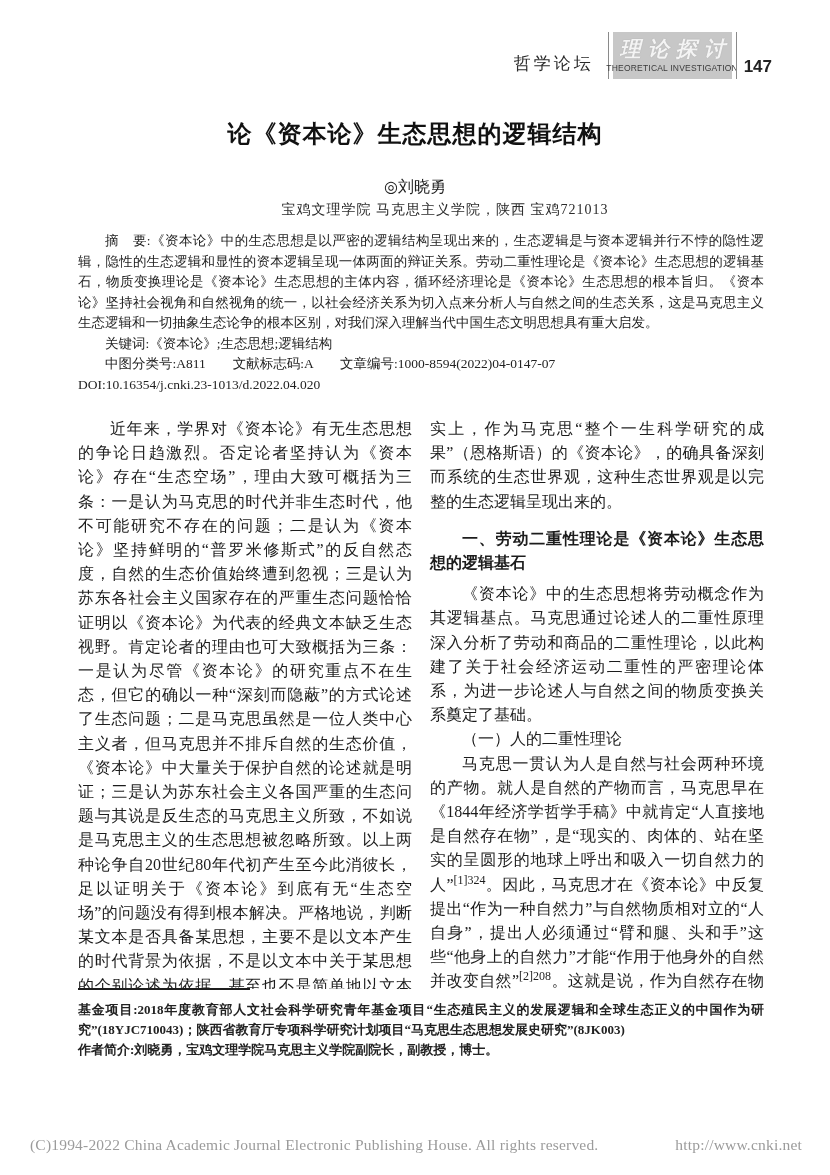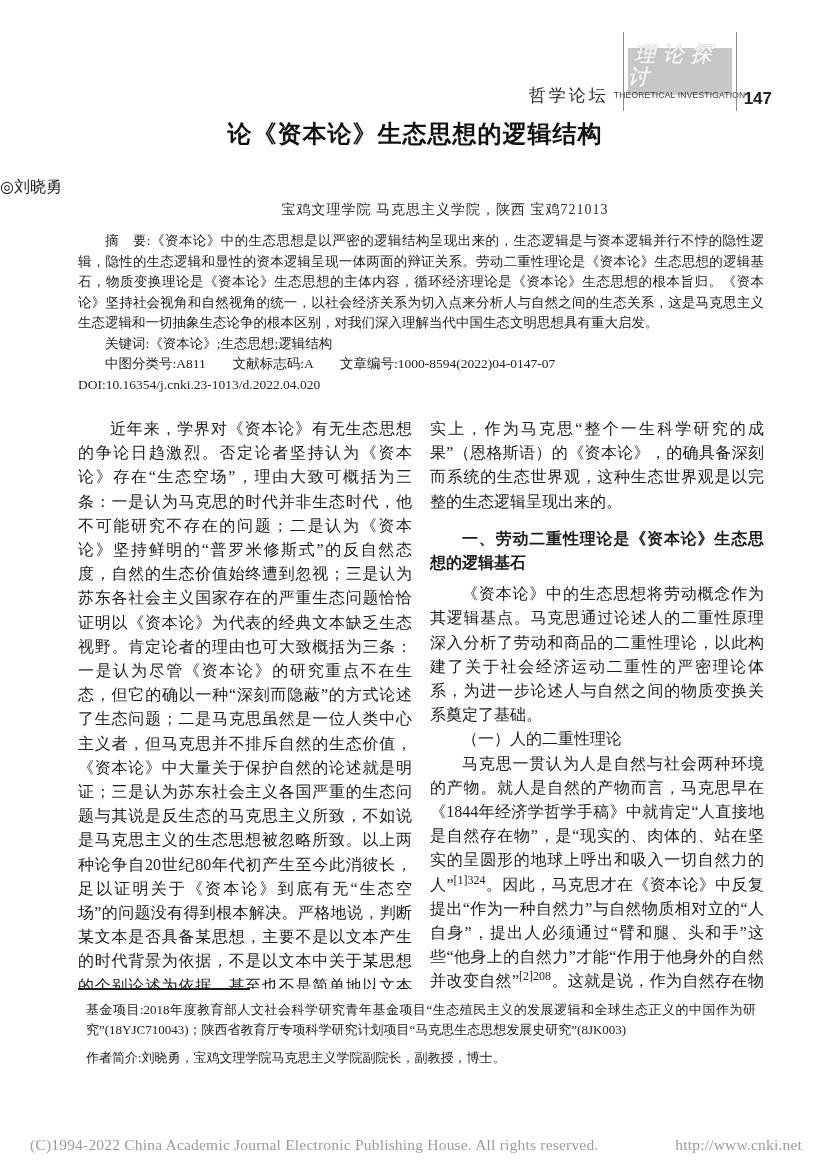--- a/index.html
+++ b/index.html
@@ -6,21 +6,21 @@
   .page{
     position:relative;width:830px;height:1175px;background:#ffffff;
     font-family:"Liberation Serif","DejaVu Serif",serif;color:#1c1c1c;
     overflow:hidden;margin:0 auto;
   }
   
   .header{position:absolute;top:32px;right:58px;display:flex;align-items:stretch;justify-content:center;}
   .hd-section{font-size:17px;letter-spacing:3px;align-self:flex-end;padding:0 14px 4px 0;color:#2a2a2a;}
   .vdiv{width:1px;background:#8a8a8a;margin:0;}
   .logo-box{
-    width:104px;height:47px;background:#c7c7c7;margin:16px 4px;
+    width:119px;height:47px;background:#c7c7c7;margin:0 4px;
     display:flex;flex-direction:column;align-items:center;justify-content:center;
   }
   .logo-title{
     font-family:"DejaVu Sans",sans-serif;font-weight:bold;color:#f4f4f4;
     font-size:21px;line-height:1.05;letter-spacing:7px;text-indent:7px;
     text-shadow:0 0 1px #9a9a9a;font-style:italic;
   }
   .logo-sub{
     font-family:"Liberation Sans","DejaVu Sans",sans-serif;font-size:8.5px;
     color:#3a3a3a;margin-top:2px;letter-spacing:0.2px;white-space:nowrap;
@@ -28,40 +28,40 @@
   .page-num{
     font-family:"Liberation Sans","DejaVu Sans",sans-serif;font-weight:bold;
     font-size:17px;color:#222;align-self:flex-end;padding:0 0 2px 7px;
   }
   
   .title{
     position:absolute;top:118px;left:0;width:100%;text-align:center;
     font-family:"Liberation Sans","DejaVu Sans",sans-serif;
     font-weight:700;font-size:24px;letter-spacing:1px;color:#111;
   }
-  .author{position:absolute;top:177px;left:0;width:100%;font-size:16px;color:#222;}
+  .author{position:absolute;top:177px;left:0;width:100%;text-align:center;font-size:16px;color:#222;}
   .affil{position:absolute;top:201px;left:0;width:100%;text-align:center;font-size:14px;color:#2b2b2b;letter-spacing:1px;padding-left:30px;}
   
   .front{position:absolute;left:78px;top:231px;width:686px;font-size:13.5px;line-height:20.5px;text-align:justify;color:#222;}
   .front p{margin:0;}
   .fm-abstract{text-indent:2em;}
   .fm-kw{text-indent:2em;margin-top:1px;}
   .fm-clc{text-indent:2em;margin-top:1px;}
   .fm-doi{margin-top:1px;}
   
   .body-cols{position:absolute;left:78px;top:417px;width:686px;height:572px;display:flex;gap:18px;overflow:hidden;}
   .col{width:334px;font-size:16px;line-height:24.2px;text-align:justify;color:#1c1c1c;}
   .col p{margin:0;text-indent:2em;}
   .col p.no-indent{text-indent:0;}
   .sec-heading{font-weight:bold;margin:13px 0 7px 0 !important;}
   sup.cite{font-size:12px;line-height:0;}
   
   .footnote{position:absolute;left:78px;top:988px;width:686px;}
   .fn-rule{width:172px;height:2px;background:#1e1e1e;margin:0 0 10px 0;border:none;}
-  .footnote p{margin:8px;font-size:13px;line-height:20px;text-align:justify;color:#222;}
+  .footnote p{margin:0;font-size:13px;line-height:20px;text-align:justify;color:#222;font-weight:bold;}
   
   .footer{
     position:absolute;left:30px;top:1136px;width:772px;
     display:flex;justify-content:space-between;align-items:baseline;
     color:#9b9b9b;font-size:15.5px;letter-spacing:0.2px;
   }
 </style>
 </head>
 <body>
 

